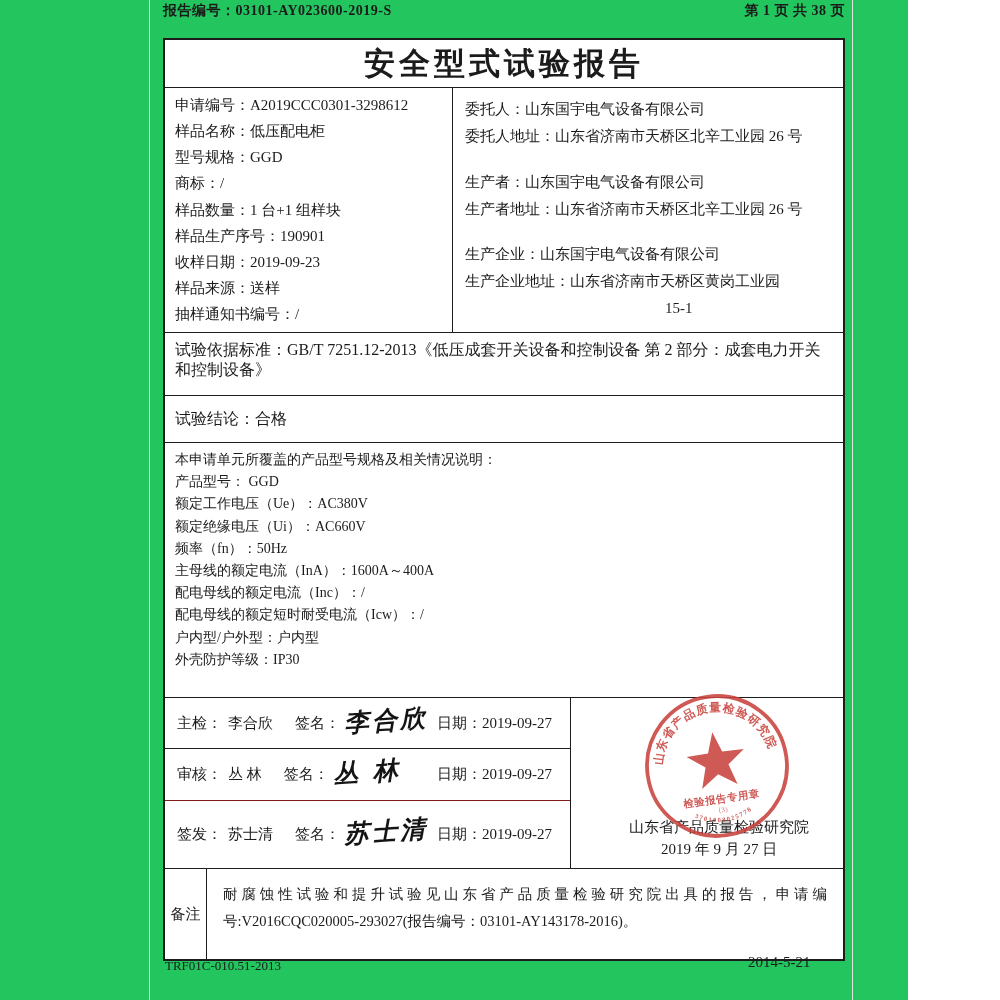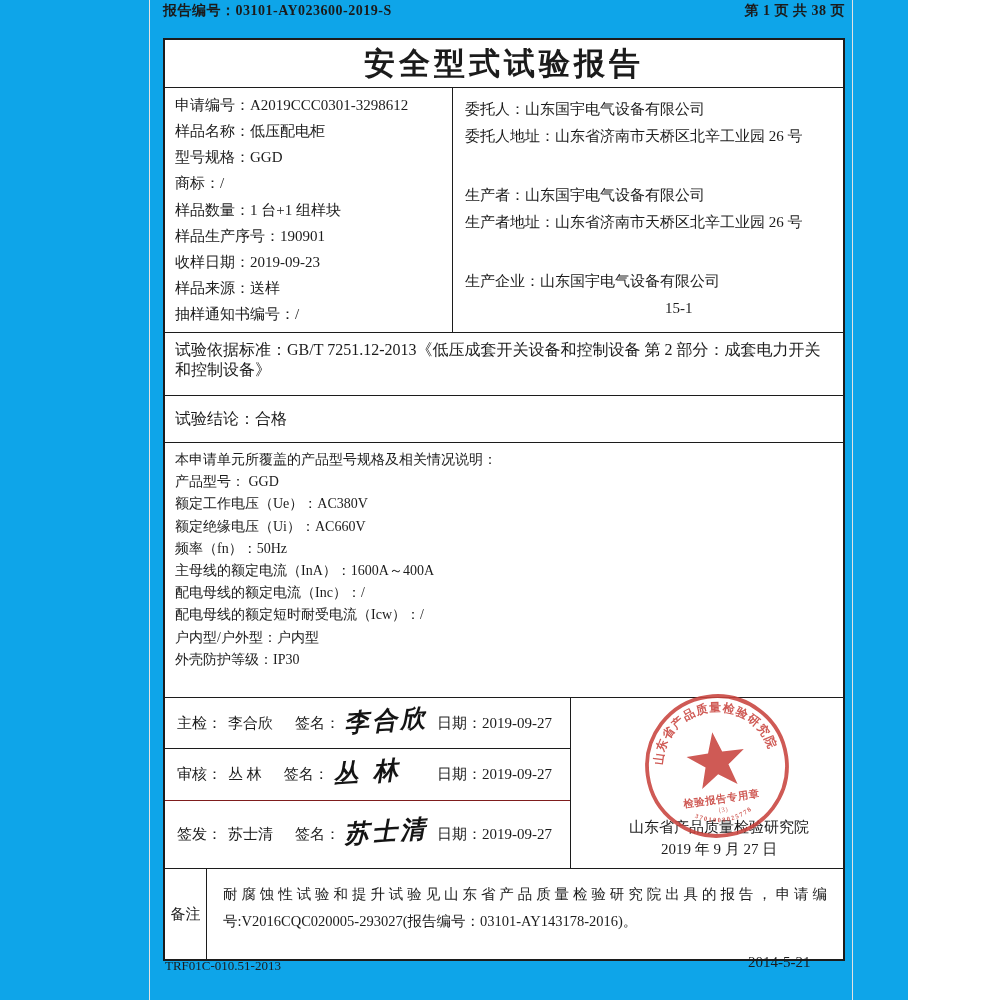--- a/index.html
+++ b/index.html
@@ -1,17 +1,17 @@
 <!DOCTYPE html>
 <html><head>
 <meta charset="utf-8">
 <style>
   html,body{margin:0;padding:0;background:#ffffff;}
   #page{
-    position:relative;width:908px;height:1000px;background:#0ea5e9;
+    position:relative;width:908px;height:1000px;background:#22c55e;
     font-family:"Liberation Serif","DejaVu Serif",serif;
     color:#1b1b1b;overflow:hidden;
   }
   .scan-edge{position:absolute;top:0;bottom:0;width:1px;background:#e2e2e2;}
   .edge-left{left:149px;}
   .edge-right{left:852px;}
 
   .page-header{
     position:absolute;left:163px;top:2px;width:682px;
     display:flex;justify-content:space-between;
@@ -112,20 +112,21 @@
         <div class="info-group">
           <div>委托人：山东国宇电气设备有限公司</div>
           <div>委托人地址：山东省济南市天桥区北辛工业园 26 号</div>
         </div>
         <div class="info-group">
           <div>生产者：山东国宇电气设备有限公司</div>
           <div>生产者地址：山东省济南市天桥区北辛工业园 26 号</div>
         </div>
         <div class="info-group">
           <div>生产企业：山东国宇电气设备有限公司</div>
+          <div>生产企业地址：山东省济南市天桥区黄岗工业园</div>
           <div class="indent-line">15-1</div>
         </div>
       </div>
     </div>
 
     <div class="t-row row-standard">试验依据标准：GB/T 7251.12-2013《低压成套开关设备和控制设备  第 2 部分：成套电力开关和控制设备》</div>
 
     <div class="t-row row-conclusion">试验结论：合格</div>
 
     <div class="t-row row-spec">

